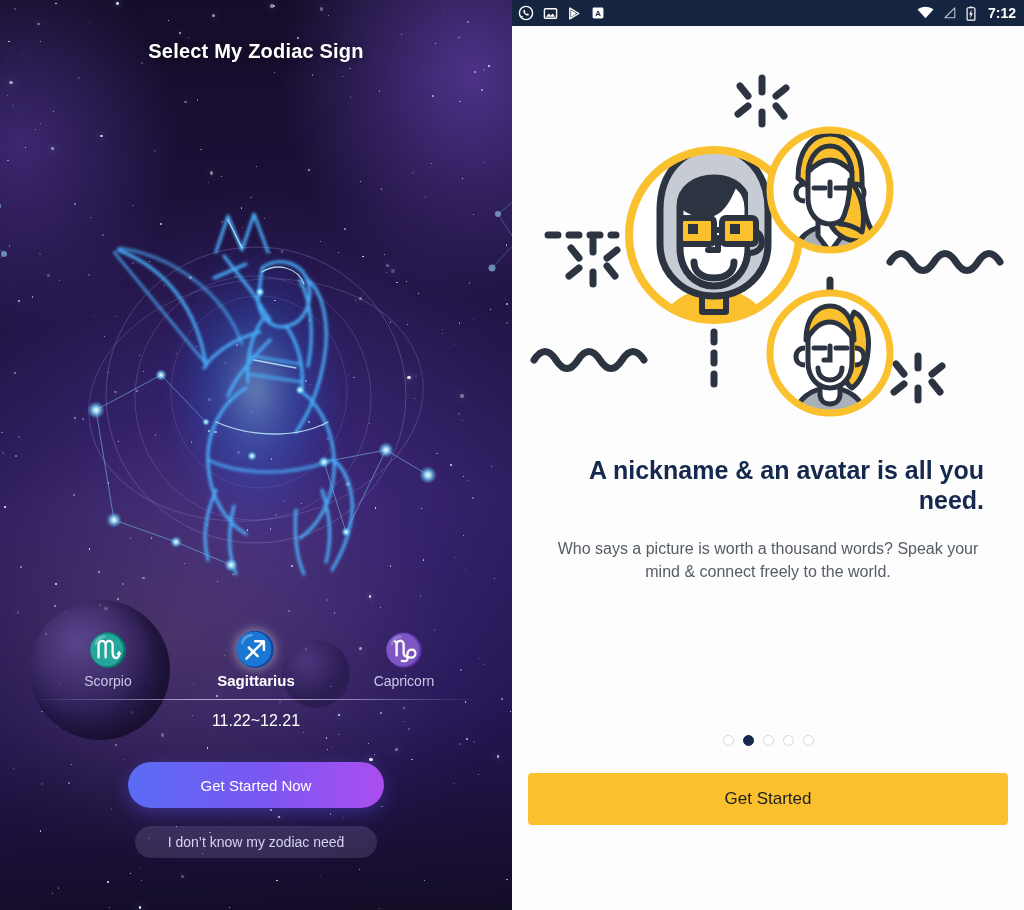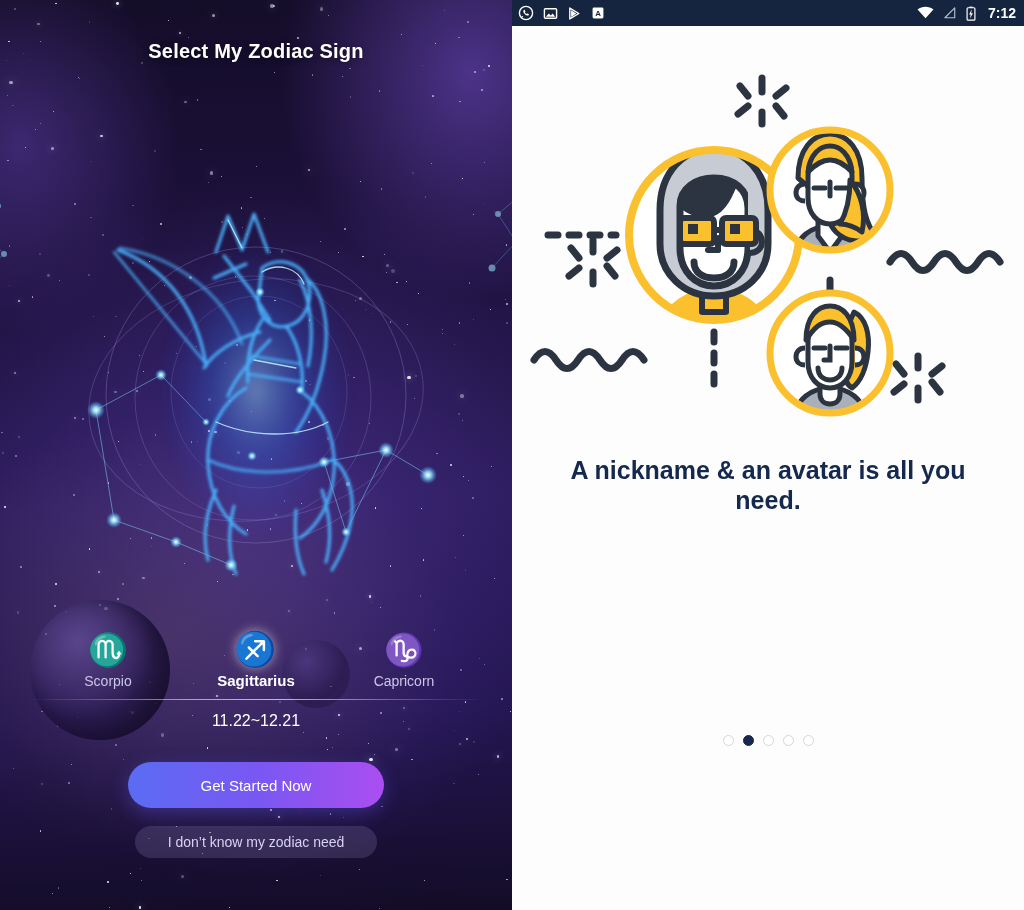--- a/index.html
+++ b/index.html
@@ -81,21 +81,21 @@
     height:26px; background:#15253f; display:flex; align-items:center;
     justify-content:space-between; padding:0 8px 0 6px; color:#fff;
   }
   .sb-left, .sb-right { display:flex; align-items:center; gap:9px; }
   .sb-time { font-size:14px; font-weight:bold; margin-left:3px; }
   .sb-ico { display:block; }
 
   .illus { position:absolute; left:0; top:60px; width:512px; height:380px; }
 
   .headline {
-    position:absolute; left:40px; top:455px; width:432px; text-align:center;
+    position:absolute; left:40px; top:455px; width:432px; text-align:right;
     font-size:25px; font-weight:bold; color:#15284d; line-height:1.20;
   }
   .subtext {
     position:absolute; left:30px; top:537px; width:452px; text-align:center;
     font-size:16px; color:#555c66; line-height:1.45;
   }
 
   .dots { position:absolute; left:0; top:735px; width:512px; display:flex; justify-content:center; gap:9px; }
   .dot { width:11px; height:11px; border-radius:50%; border:1.6px solid #d3d6da; background:#fff; cursor:pointer; }
   .dot.on { background:#15284d; border-color:#15284d; }
@@ -767,24 +767,26 @@
           <path d="M302 288 h11" stroke="#2b3440" stroke-width="5" stroke-linecap="round"></path>
           <path d="M324 288 h11" stroke="#2b3440" stroke-width="5" stroke-linecap="round"></path>
           <path d="M318 286 v14 h-6" stroke="#2b3440" stroke-width="5" stroke-linecap="round" fill="none"></path>
           <path d="M306 308 c0 8 6 12 12 12 c6 0 12 -4 12 -12" fill="none" stroke="#2b3440" stroke-width="5" stroke-linecap="round"></path>
         </g>
         <circle cx="318" cy="293" r="60" fill="none" stroke="#fbc02d" stroke-width="7"></circle>
       </g>
     </svg>
 
     <h1 class="headline">A nickname &amp; an avatar is all you need.</h1>
+    <p class="subtext">Who says a picture is worth a thousand words? Speak your mind &amp; connect freely to the world.</p>
 
     <div class="dots">
       <span class="dot"></span>
       <span class="dot on"></span>
       <span class="dot"></span>
       <span class="dot"></span>
       <span class="dot"></span>
     </div>
 
+    <button class="get-started">Get Started</button>
   </section>
 
 </div>
 
 </body></html>

